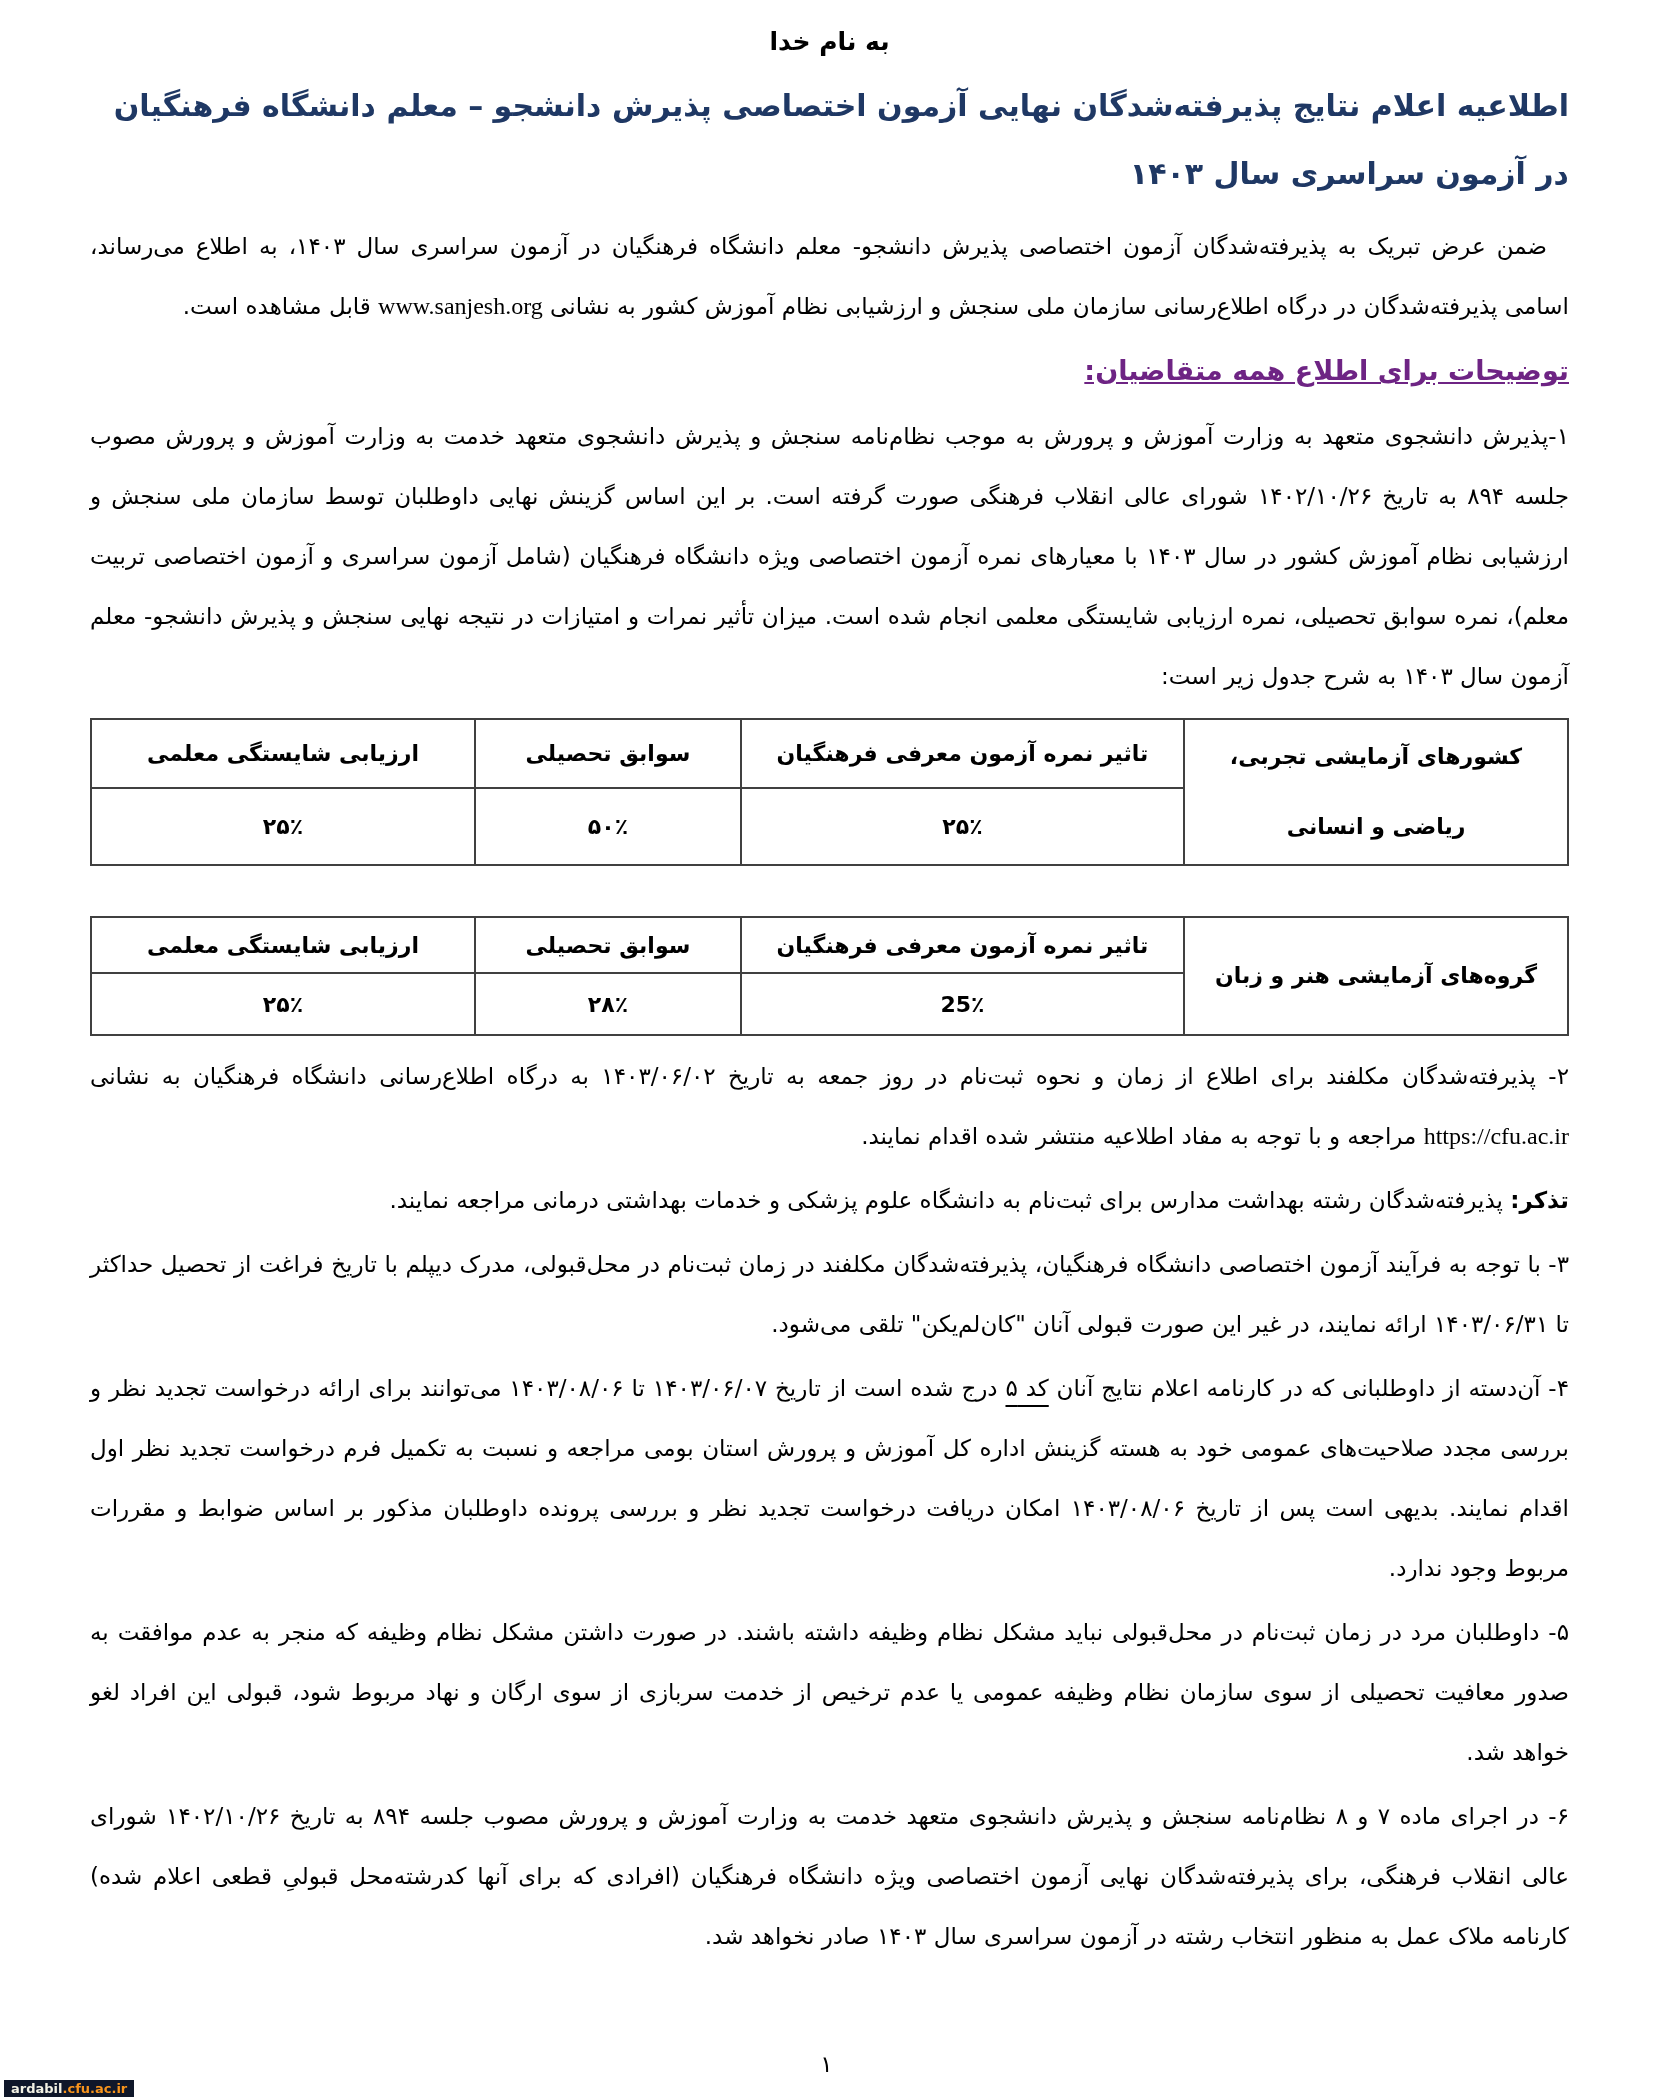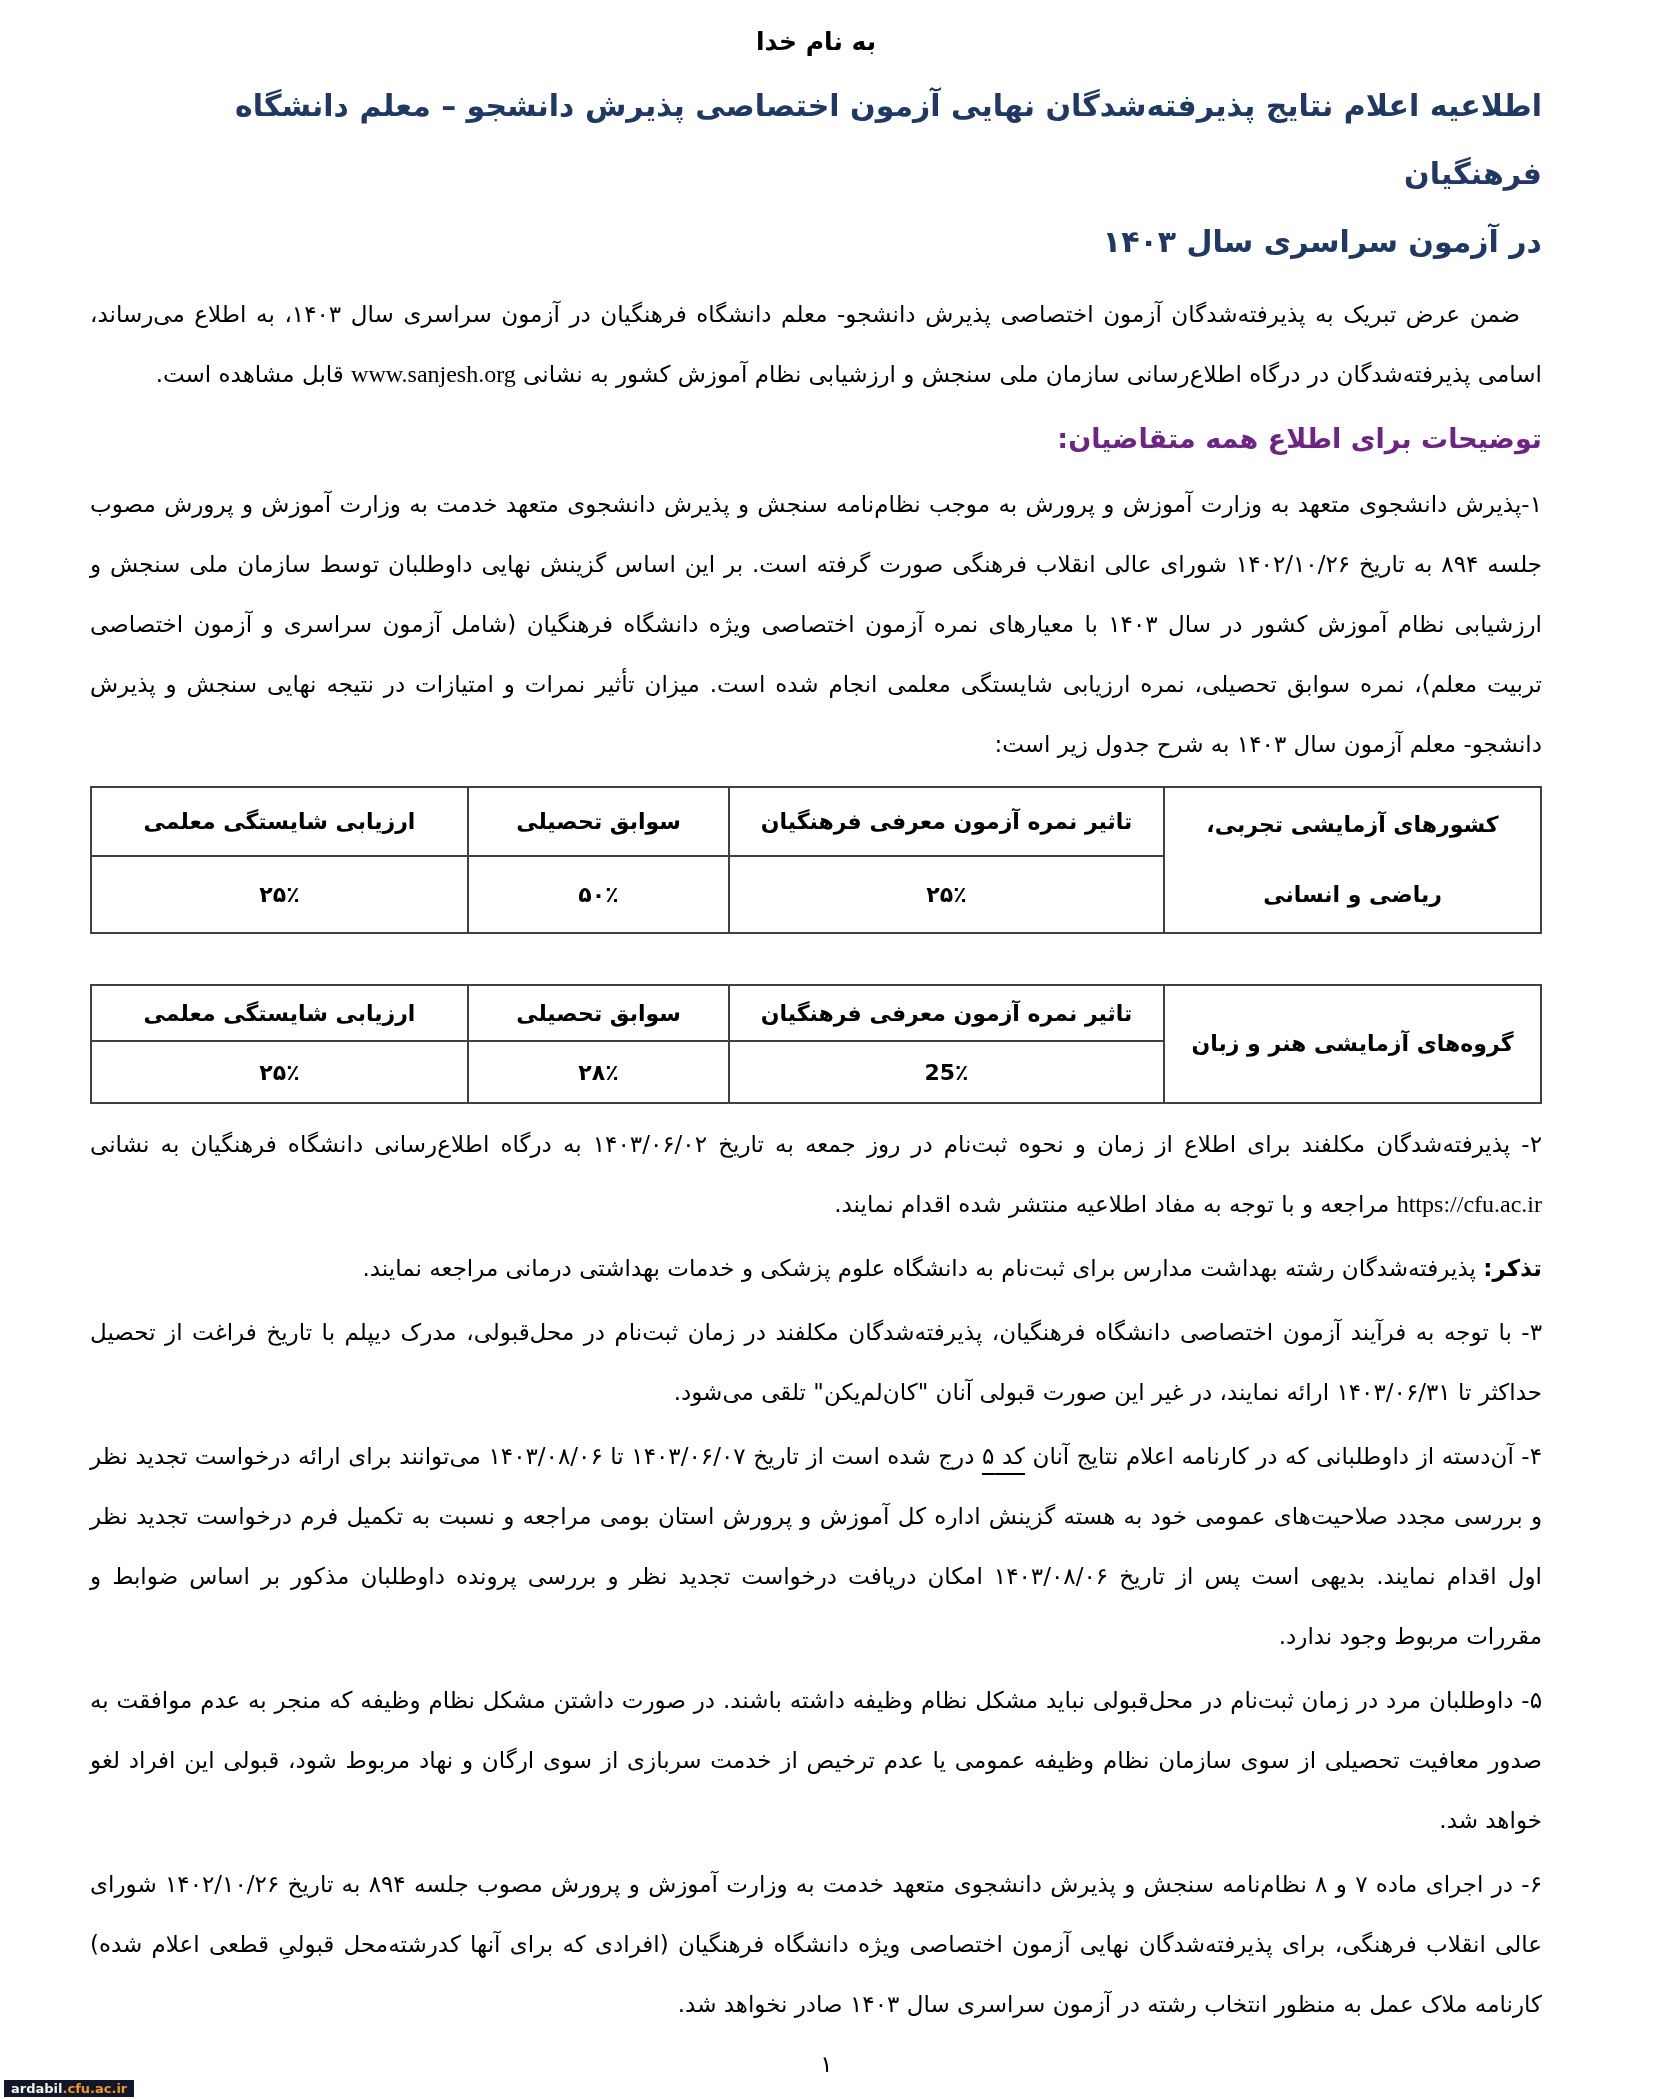--- a/index.html
+++ b/index.html
@@ -6,21 +6,21 @@
   html, body { margin: 0; padding: 0; background: #ffffff; }
 
   .page {
     position: relative;
     width: 1653px;
     height: 2099px;
     background: #ffffff;
     direction: rtl;
     color: #000;
     font-family: "DejaVu Sans", sans-serif;
-    padding: 14px 111px 0 90px;
+    padding: 14px 84px 0 90px;
     overflow: hidden;
   }
 
   .bismillah {
     text-align: center;
     font-weight: 700;
     font-size: 25px;
     line-height: 56px;
     margin: 0 0 2px 0;
   }
@@ -42,20 +42,21 @@
   }
   .para.intro { text-indent: 22px; }
 
   .section-heading {
     color: #6e2484;
     font-size: 27px;
     font-weight: 700;
     line-height: 62px;
     text-align: right;
     margin: 4px 0 2px 0;
+    text-decoration: underline;
   }
 
   .latin-url {
     font-family: "Liberation Serif", "DejaVu Serif", serif;
     font-size: 24px;
   }
 
   .code-underline {
     text-decoration: underline;
     text-decoration-thickness: 2px;

